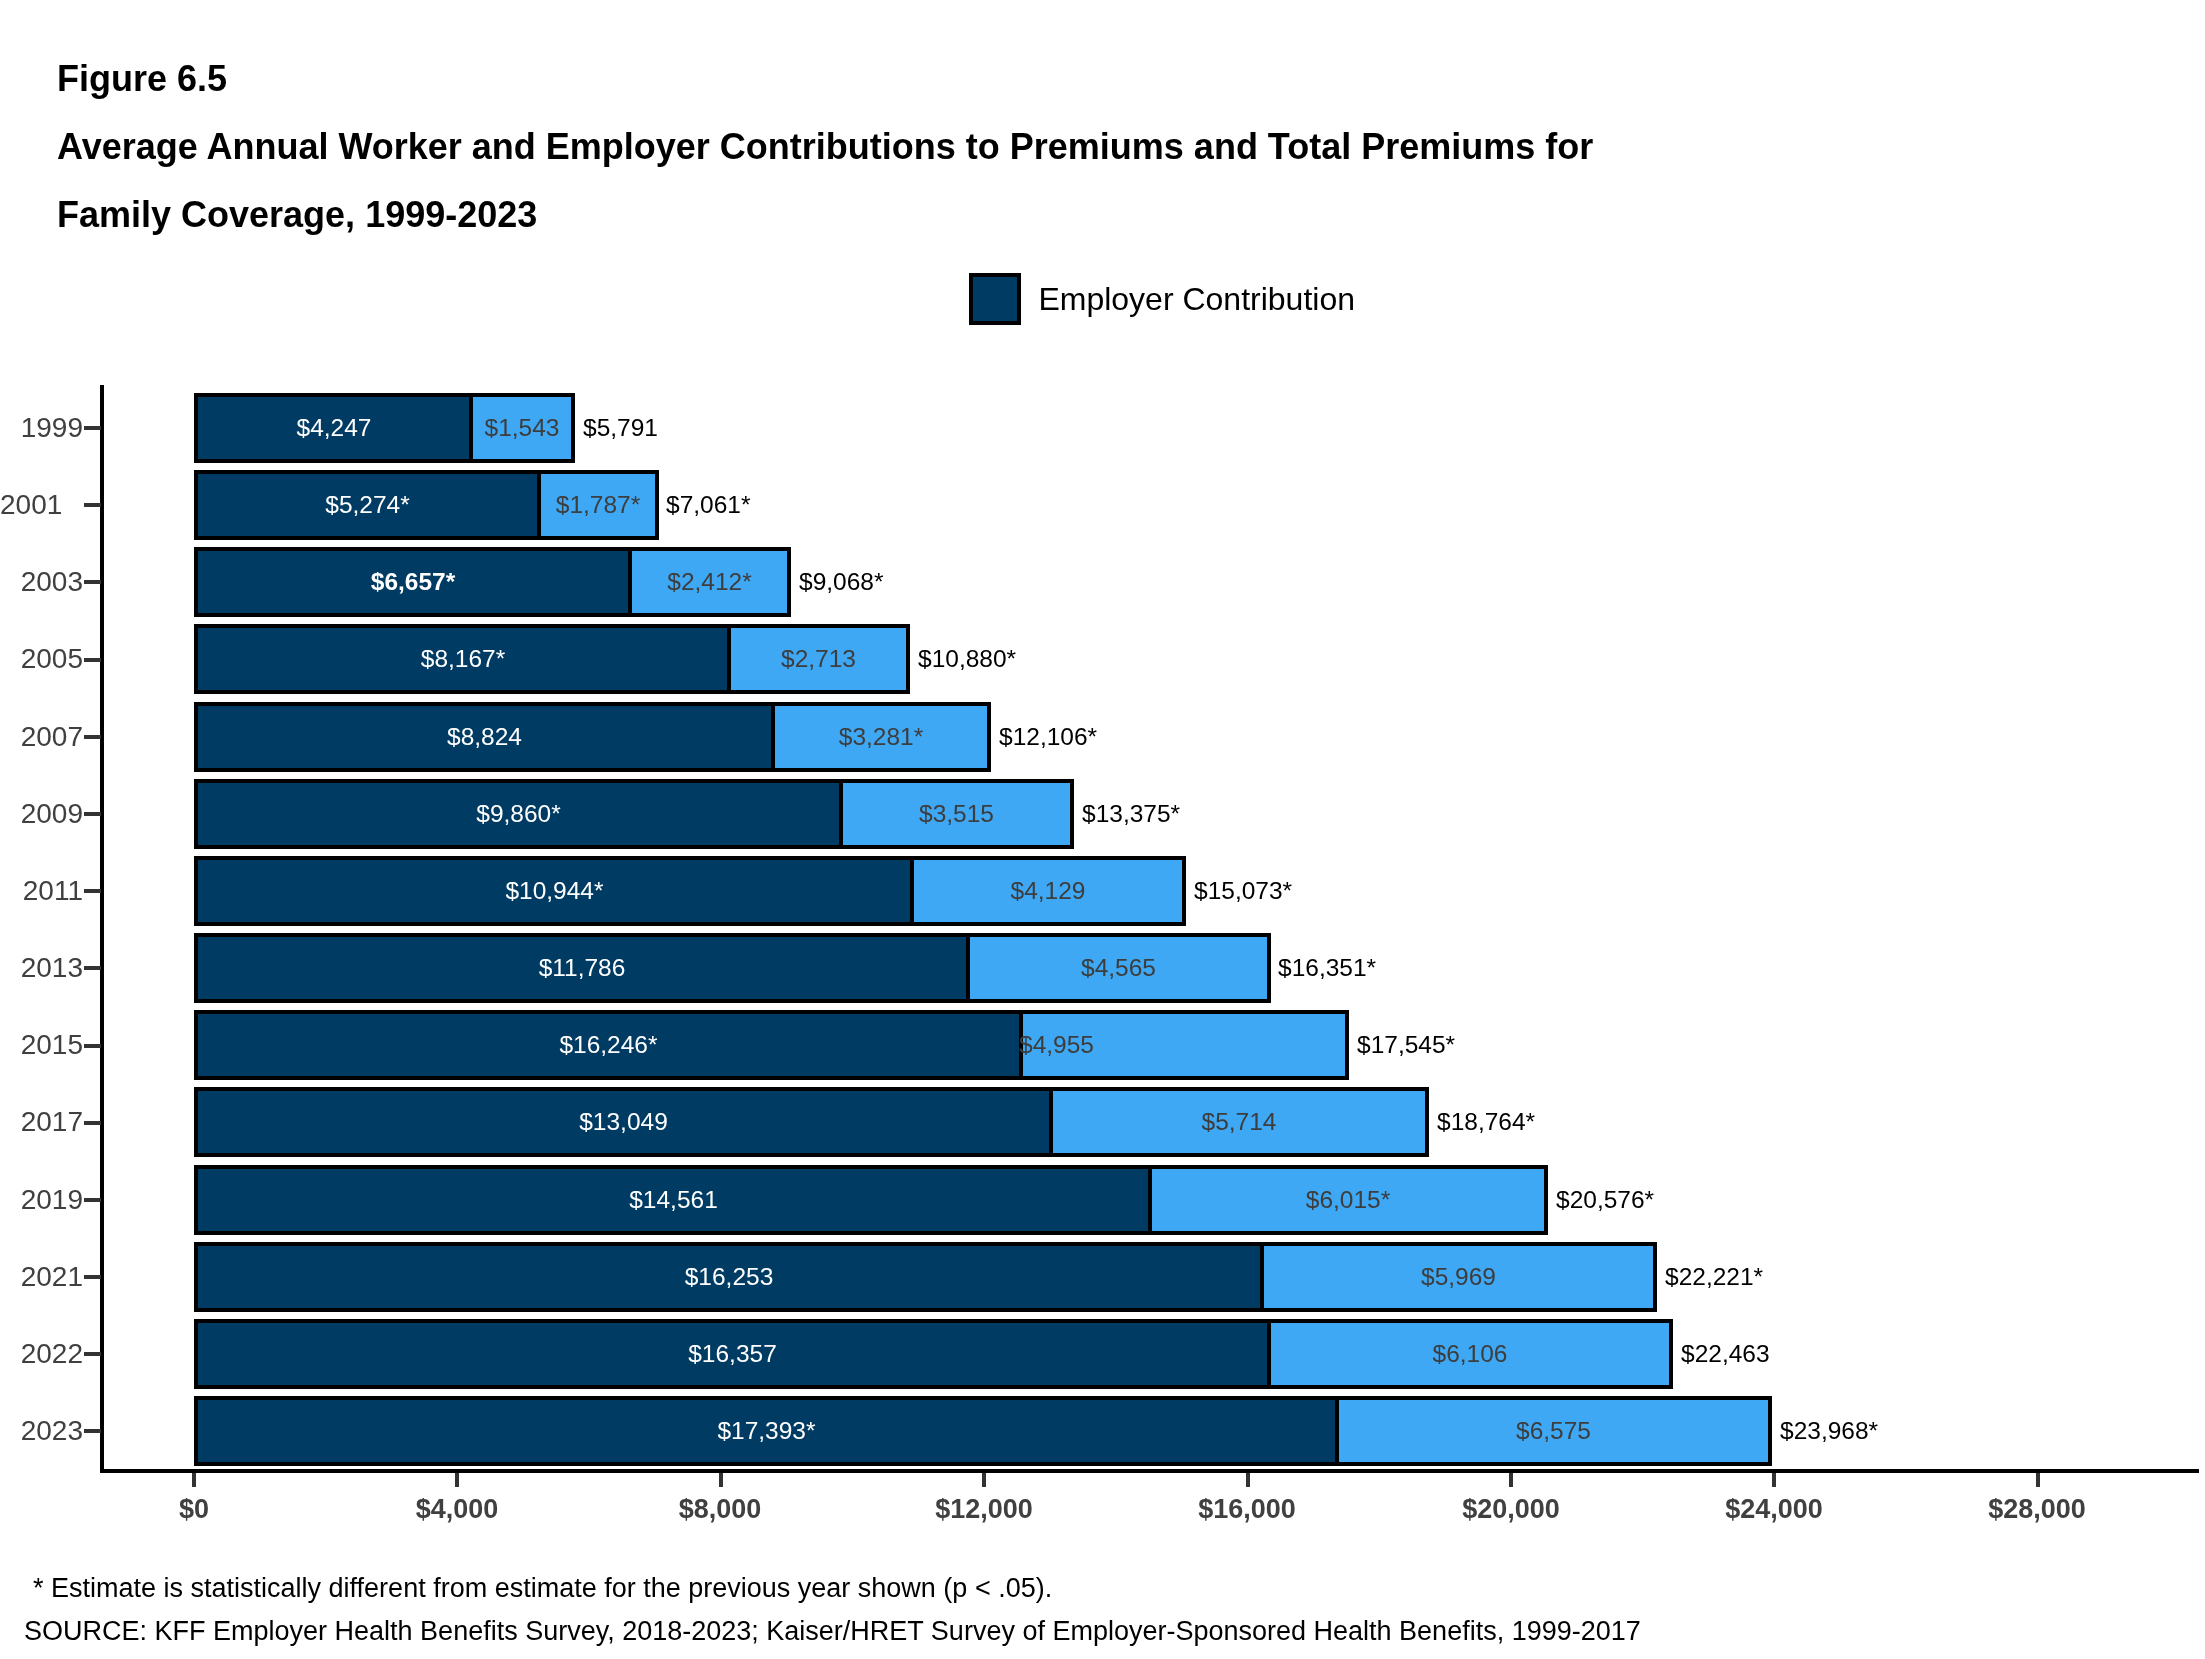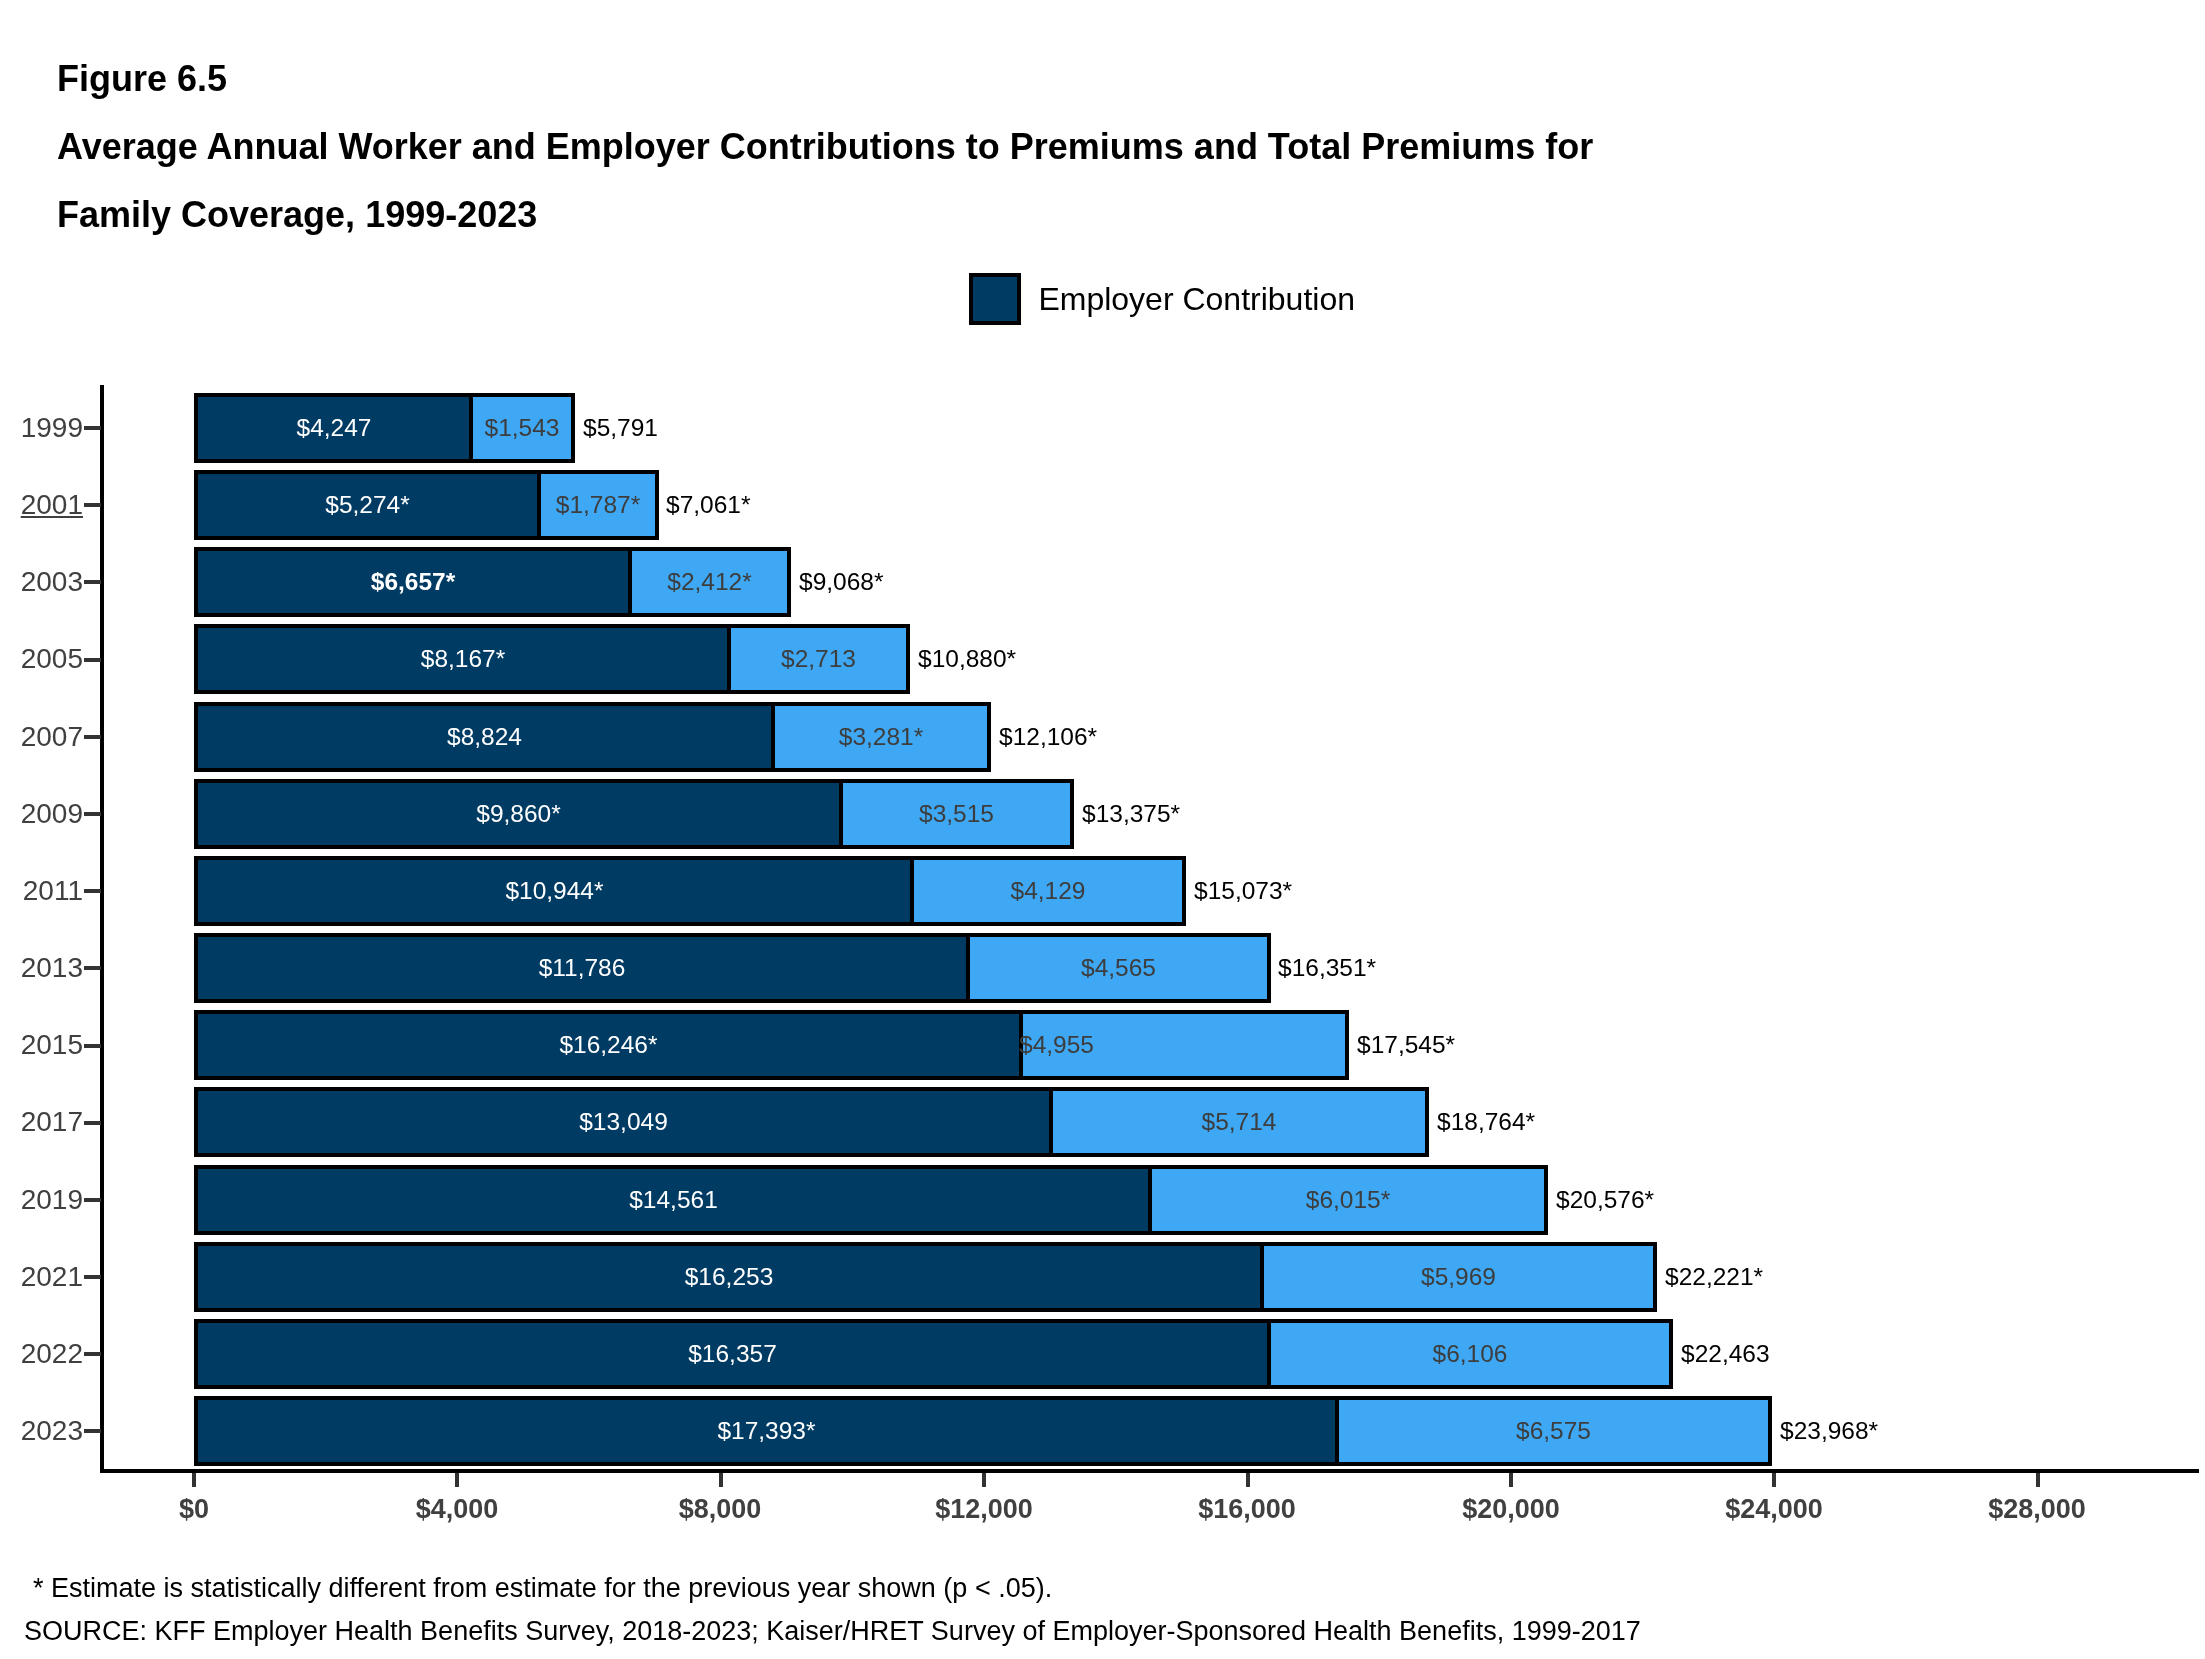--- a/index.html
+++ b/index.html
@@ -52,21 +52,21 @@
       <div style="position: absolute; left: 1687px; top: 1494px; width: 174px; text-align: center; font-size: 27px; font-weight: bold; color: rgb(64, 64, 64);">$24,000</div>
       <div style="position: absolute; left: 2036px; top: 1473px; width: 4px; height: 14.2px; background: rgb(51, 51, 51);"></div>
       <div style="position: absolute; left: 1950px; top: 1494px; width: 174px; text-align: center; font-size: 27px; font-weight: bold; color: rgb(64, 64, 64);">$28,000</div>
       <div style="position: absolute; left: 0px; top: 393px; width: 83px; height: 70px; line-height: 70px; text-align: right; font-size: 28px; color: rgb(64, 64, 64);">1999</div>
       <div style="position: absolute; left: 84px; top: 426px; width: 17.4px; height: 4px; background: rgb(51, 51, 51);"></div>
       <div style="position: absolute; left: 194px; top: 393px; width: 280px; height: 70px; background: rgb(0, 59, 99); border: 4px solid rgb(0, 0, 0); box-sizing: border-box;"></div>
       <div style="position: absolute; left: 469px; top: 393px; width: 106px; height: 70px; background: rgb(62, 168, 245); border: 4px solid rgb(0, 0, 0); box-sizing: border-box;"></div>
       <div style="position: absolute; left: 194px; top: 393px; width: 280px; height: 70px; line-height: 70px; text-align: center; font-size: 24.5px; color: rgb(255, 255, 255); white-space: nowrap;">$4,247</div>
       <div style="position: absolute; left: 469px; top: 393px; width: 106px; height: 70px; line-height: 70px; text-align: center; font-size: 24.5px; color: rgb(61, 61, 61); white-space: nowrap;">$1,543</div>
       <div style="position: absolute; left: 583px; top: 393px; height: 70px; line-height: 70px; font-size: 24.5px; color: rgb(0, 0, 0); white-space: nowrap;">$5,791</div>
-      <div style="position: absolute; left: 0px; top: 470px; width: 83px; height: 70px; line-height: 70px; text-align: right; font-size: 28px; color: rgb(64, 64, 64); text-decoration: underline;">2001</div>
+      <div style="position: absolute; left: 0px; top: 470px; width: 83px; height: 70px; line-height: 70px; font-size: 28px; color: rgb(64, 64, 64);">2001</div>
       <div style="position: absolute; left: 84px; top: 503px; width: 17.4px; height: 4px; background: rgb(51, 51, 51);"></div>
       <div style="position: absolute; left: 194px; top: 470px; width: 347px; height: 70px; background: rgb(0, 59, 99); border: 4px solid rgb(0, 0, 0); box-sizing: border-box;"></div>
       <div style="position: absolute; left: 537px; top: 470px; width: 122px; height: 70px; background: rgb(62, 168, 245); border: 4px solid rgb(0, 0, 0); box-sizing: border-box;"></div>
       <div style="position: absolute; left: 194px; top: 470px; width: 347px; height: 70px; line-height: 70px; text-align: center; font-size: 24.5px; color: rgb(255, 255, 255); white-space: nowrap;">$5,274*</div>
       <div style="position: absolute; left: 537px; top: 470px; width: 122px; height: 70px; line-height: 70px; text-align: center; font-size: 24.5px; color: rgb(61, 61, 61); white-space: nowrap;">$1,787*</div>
       <div style="position: absolute; left: 666px; top: 470px; height: 70px; line-height: 70px; font-size: 24.5px; color: rgb(0, 0, 0); white-space: nowrap;">$7,061*</div>
       <div style="position: absolute; left: 0px; top: 547px; width: 83px; height: 70px; line-height: 70px; text-align: right; font-size: 28px; color: rgb(64, 64, 64);">2003</div>
       <div style="position: absolute; left: 84px; top: 580px; width: 17.4px; height: 4px; background: rgb(51, 51, 51);"></div>
       <div style="position: absolute; left: 194px; top: 547px; width: 438px; height: 70px; background: rgb(0, 59, 99); border: 4px solid rgb(0, 0, 0); box-sizing: border-box;"></div>
       <div style="position: absolute; left: 628px; top: 547px; width: 163px; height: 70px; background: rgb(62, 168, 245); border: 4px solid rgb(0, 0, 0); box-sizing: border-box;"></div>

